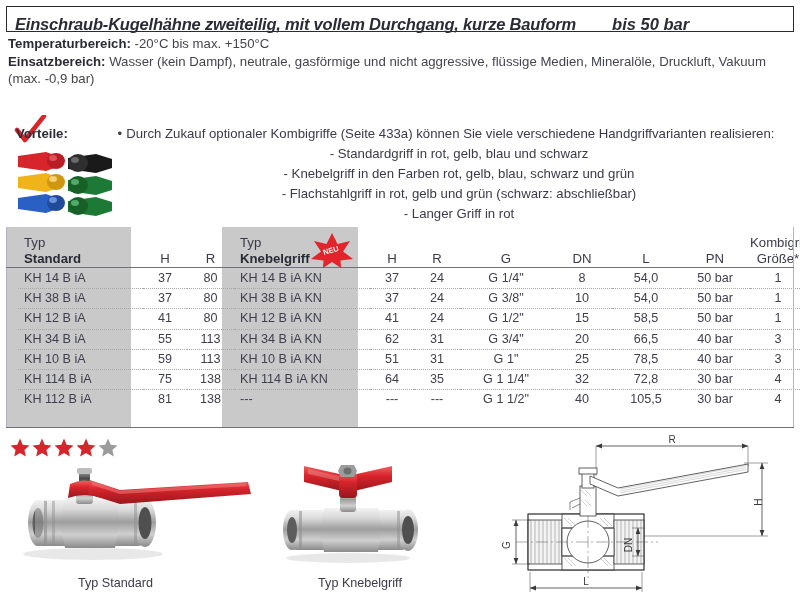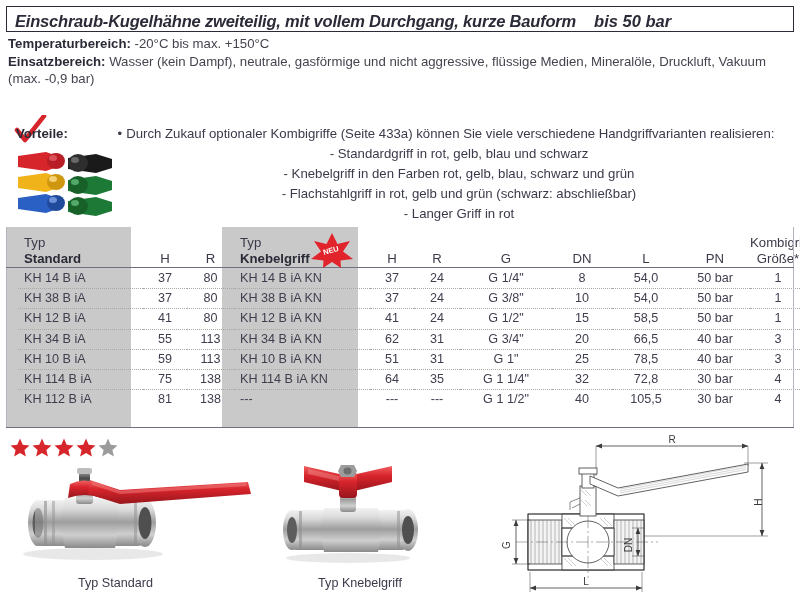--- a/index.html
+++ b/index.html
@@ -16,35 +16,35 @@
   }
 
   
   .title-bar {
     position: absolute;
     left: 6px; top: 6px;
     width: 788px; height: 26px;
     border: 1.5px solid #2b2b38;
     box-sizing: border-box;
     display: flex;
-    align-items: flex-end;
-    padding: 0 8px;
+    align-items: flex-start;
+    padding: 8px 8px;
   }
   .title-main {
     font-size: 16.5px;
     font-weight: bold;
     font-style: italic;
     letter-spacing: -0.2px;
     white-space: nowrap;
   }
   .title-press {
     font-size: 16.5px;
     font-weight: bold;
     font-style: italic;
-    margin-left: 18px;
+    margin-left: 36px;
     white-space: nowrap;
   }
 
   
   .specs {
     position: absolute;
     left: 8px; top: 35px;
     width: 788px;
     font-size: 13.2px;
     line-height: 17.5px;

